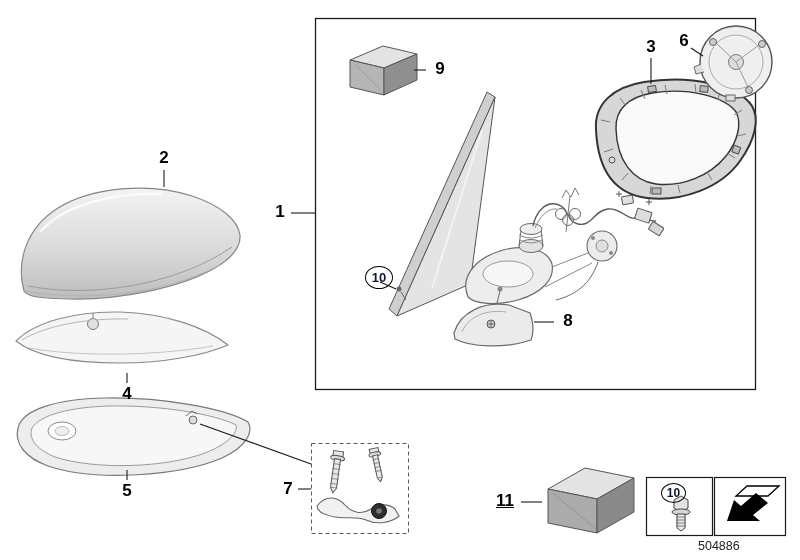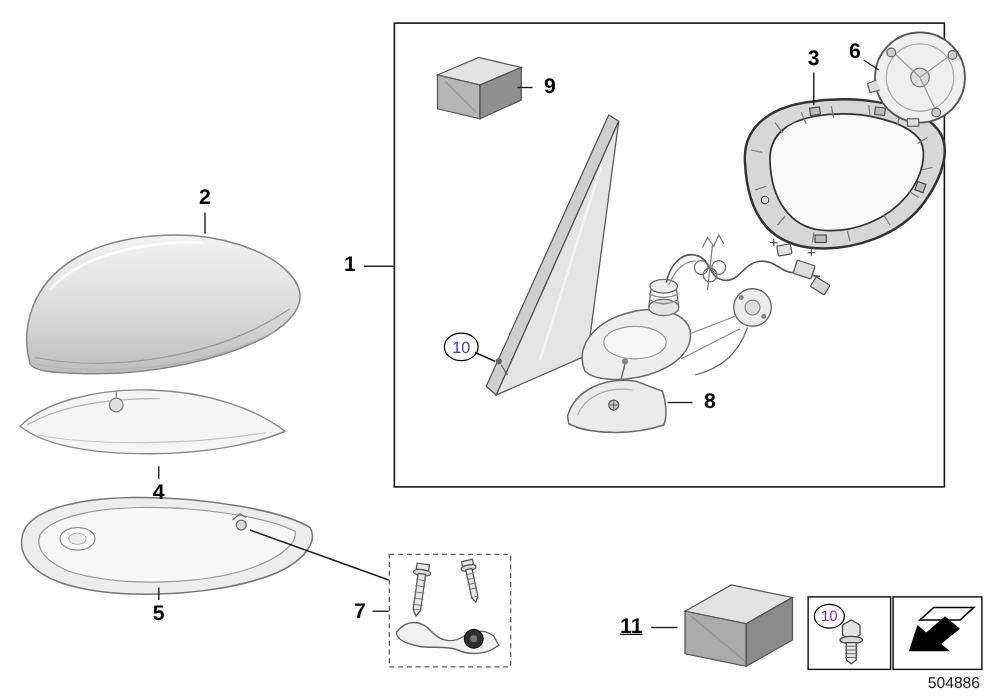--- a/index.html
+++ b/index.html
@@ -9,26 +9,26 @@
   }
   .artwork{position:absolute;left:0;top:0;}
   .callout{
     position:absolute;font-weight:bold;font-size:17px;color:#000;
     width:26px;text-align:center;line-height:20px;
   }
   .callout.wide{width:34px;}
   .circled{
     position:absolute;border:1.4px solid #000;border-radius:50%;
     display:flex;align-items:center;justify-content:center;
-    font-weight:normal;color:#6d28d9;background:transparent;
+    font-weight:bold;color:#0f172a;background:transparent;margin-left:10px;
   }
   .circled.main{width:26px;height:21px;font-size:13px;}
   .circled.legend{width:23px;height:18px;font-size:12px;}
   .part-number{
-    position:absolute;font-size:12.5px;color:#222;width:86px;text-align:right;
+    position:absolute;font-size:12.5px;color:#222;width:86px;
   }
 </style>
 </head>
 <body>
 
 <div class="stage">
 
   <svg class="artwork" width="800" height="560" viewBox="0 0 800 560">
     <defs>
       <linearGradient id="capGrad" x1="0" y1="0" x2="0" y2="1">

